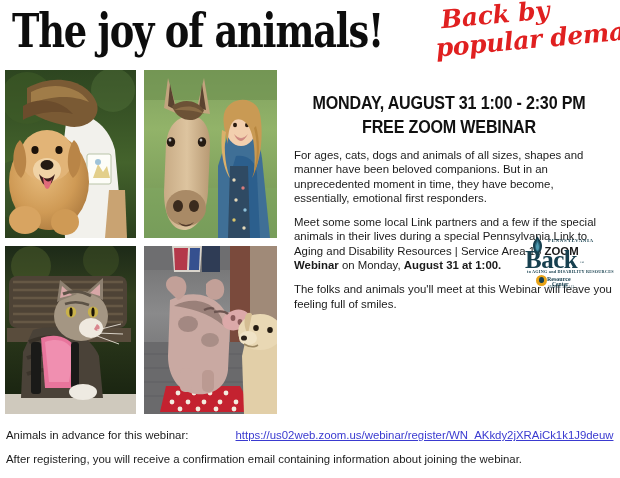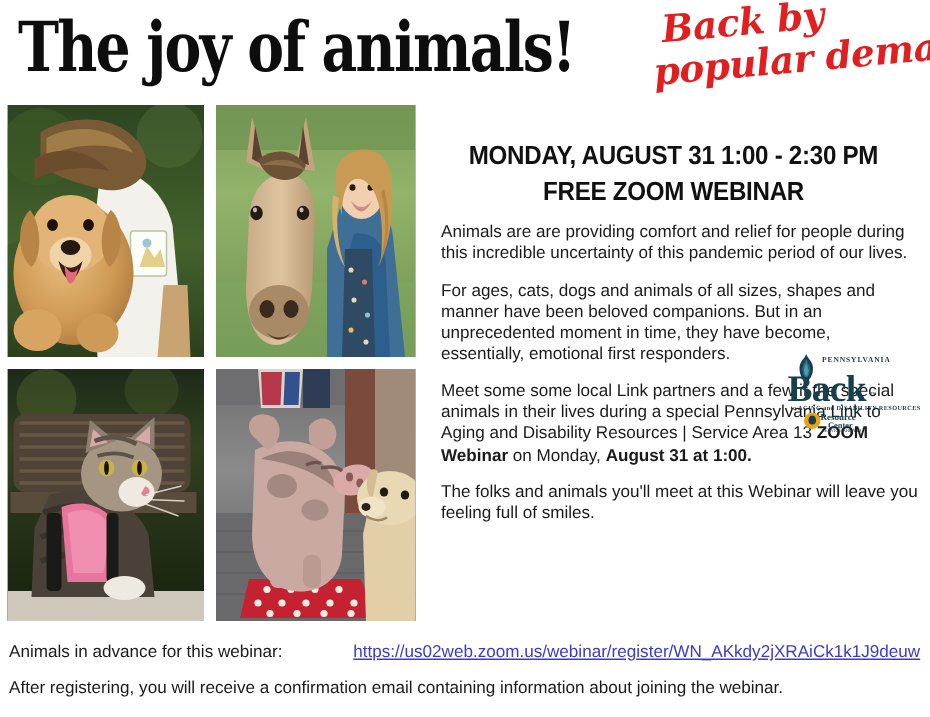--- a/index.html
+++ b/index.html
@@ -371,21 +371,20 @@
       </svg>
     </div>
   </div>
 
   <div class="rcol">
     <div class="kicker">MONDAY, AUGUST 31  1:00 - 2:30 PM</div>
     <div class="kicker2">FREE ZOOM WEBINAR</div>
   </div>
 
   <div class="body-wrap">
-    <p class="para">Animals are are providing comfort and relief for people during this incredible uncertainty of this pandemic period of our lives.</p>
     <p class="para">For ages, cats, dogs and animals of all sizes, shapes and manner have been beloved companions. But in an unprecedented moment in time, they have become, essentially, emotional first responders.</p>
     <p class="para"><span>Meet some some local Link partners and a few if the special animals in their lives during a special Pennsylvania Link to Aging and Disability Resources | Service Area 13 </span><b>ZOOM Webinar</b><span> on Monday, </span><b>August 31 at 1:00.</b></p>
     <p class="para">The folks and animals you'll meet at this Webinar will leave you feeling full of smiles.</p>
   </div>
 
   <div class="link-logo">
     <svg class="ll-flame" viewBox="0 0 15 18">
       <path d="M7.5 0 C9 4 12 5 12 9.5 C12 14 10 17.5 7.5 18 C5 17.5 3 14 3 9.5 C3 5 6 4 7.5 0Z" fill="#17404f"></path>
       <path d="M7.5 3 C8.4 6 10 7 10 10 C10 13 8.8 15.6 7.5 16 C6.2 15.6 5 13 5 10 C5 7 6.6 6 7.5 3Z" fill="#2e6b80"></path>
       <path d="M7.5 6 C8 8 9 9 9 11 C9 13 8.2 14.4 7.5 14.6 C6.8 14.4 6 13 6 11 C6 9 7 8 7.5 6Z" fill="#4f9ab0"></path>

